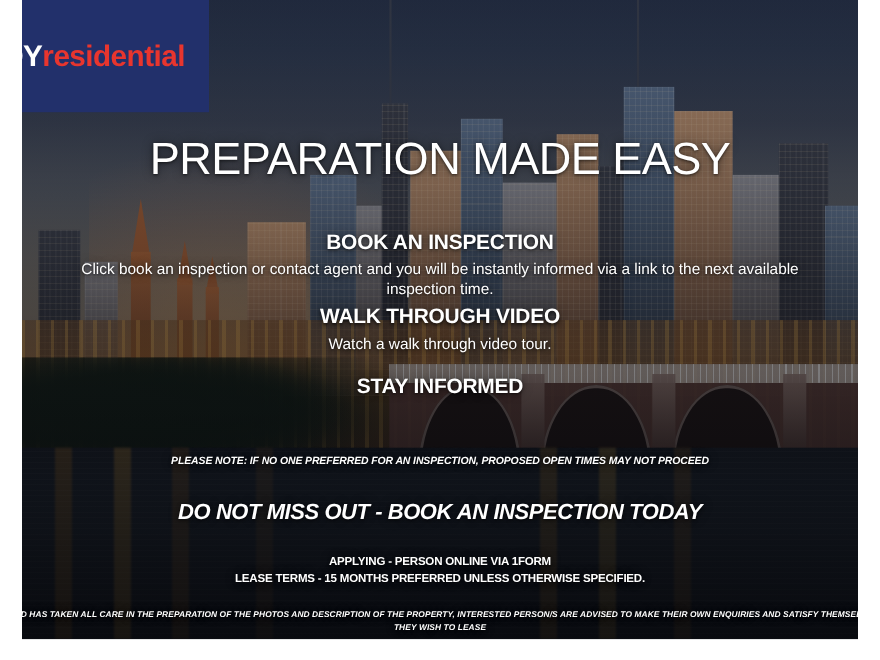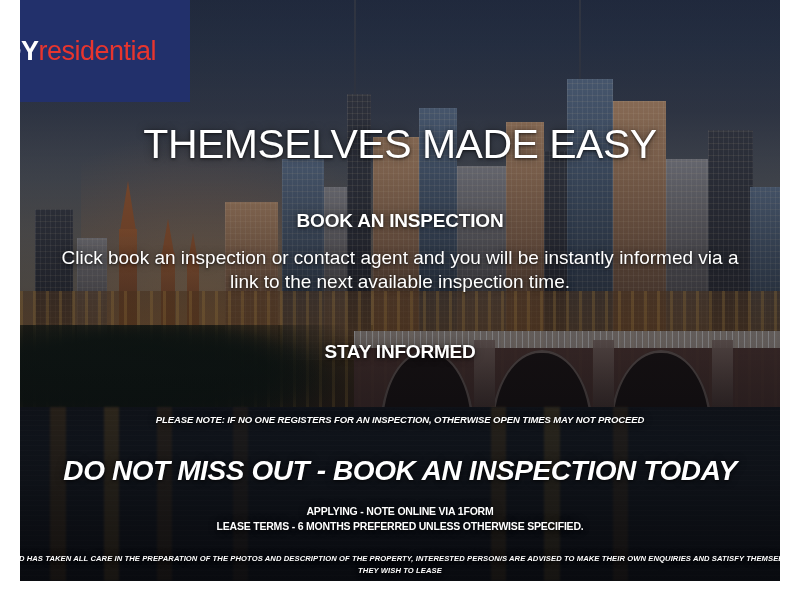--- a/index.html
+++ b/index.html
@@ -177,54 +177,54 @@
     background:#22306b;
     z-index:6;
   }
   #logo-wordmark{
     position:absolute; left:-18px; top:38px;
     white-space:nowrap;
     font-size:27px; font-weight:700; letter-spacing:-.5px;
     line-height:1;
   }
   #logo-brand{ color:#ffffff; }
-  #logo-suffix{ color:#e8352e; font-weight:400; }
+  #logo-suffix{ color:#e8352e; font-weight:700; }
 
   
   #copy{
     position:absolute; inset:0; z-index:5;
     color:#ffffff;
     text-align:center;
     text-shadow: 0 1px 3px rgba(0,0,0,.65), 0 0 10px rgba(0,0,0,.45);
   }
   #headline{
     position:absolute; left:0; right:0; top:124px;
     font-size:41px; font-weight:400; letter-spacing:-.5px;
     line-height:1;
   }
 
   .section{ position:absolute; left:40px; right:40px;text-align:center; }
   .sec-title{
     font-size:19px; font-weight:700; letter-spacing:-.2px; line-height:1.2;
   }
   .sec-body{
-    font-size:19px; font-weight:400; line-height:1.28; margin-top:13px;
+    font-size:14px; font-weight:400; line-height:1.28; margin-top:3px;
   }
 
   #sec-book     { top:210px; }
   #sec-video    { top:278px; }
   #sec-informed { top:341px; }
 
   #please-note{
     position:absolute; left:0; right:0; top:414px;
     font-size:9.5px; font-style:italic; font-weight:600; letter-spacing:-.1px;
   }
   #cta{
     position:absolute; left:0; right:0; top:455px;
-    font-size:28px; font-style:italic; font-weight:700; letter-spacing:-.4px;
+    font-size:20px; font-style:italic; font-weight:700; letter-spacing:-.4px;
   }
   #terms{
     position:absolute; left:0; right:0; top:504px;
     font-size:10.5px; font-weight:700; line-height:1.45; letter-spacing:-.2px;
   }
   #disclaimer{
     position:absolute; left:-22px; right:-22px; top:553px;
     font-size:7.6px; font-style:italic; font-weight:600; line-height:1.6;
     letter-spacing:.1px; white-space:nowrap;
   }
@@ -297,39 +297,43 @@
     <div class="scrim"></div>
 
     <div id="logo-block">
       <div id="logo-wordmark">
         <span id="logo-brand">DY</span><span id="logo-suffix">residential</span>
       </div>
     </div>
 
     <div id="copy">
 
-      <div id="headline">THEMSELVES MADE EASY</div>
+      <div id="headline">PREPARATION MADE EASY</div>
 
       <div class="section" id="sec-book">
         <div class="sec-title">BOOK AN INSPECTION</div>
         <div class="sec-body">Click book an inspection  or contact agent and you will be instantly  informed via a link  to the next available  inspection  time.</div>
       </div>
 
+      <div class="section" id="sec-video">
+        <div class="sec-title">WALK THROUGH VIDEO</div>
+        <div class="sec-body">Watch a walk through  video tour.</div>
+      </div>
 
       <div class="section" id="sec-informed">
         <div class="sec-title">STAY INFORMED</div>
       </div>
 
-      <div id="please-note">PLEASE NOTE:  IF NO ONE REGISTERS FOR AN INSPECTION, OTHERWISE OPEN TIMES MAY NOT PROCEED</div>
+      <div id="please-note">PLEASE NOTE:  IF NO ONE PREFERRED FOR AN INSPECTION, PROPOSED OPEN TIMES MAY NOT PROCEED</div>
 
       <div id="cta">DO NOT MISS OUT -  BOOK AN INSPECTION TODAY</div>
 
       <div id="terms">
-        <div>APPLYING - NOTE  ONLINE VIA 1FORM</div>
-        <div>LEASE TERMS - 6 MONTHS PREFERRED UNLESS OTHERWISE SPECIFIED.</div>
+        <div>APPLYING - PERSON  ONLINE VIA 1FORM</div>
+        <div>LEASE TERMS - 15 MONTHS PREFERRED UNLESS OTHERWISE SPECIFIED.</div>
       </div>
 
       <div id="disclaimer">
         <div class="line1">TY LTD HAS TAKEN ALL CARE IN THE PREPARATION  OF THE PHOTOS AND DESCRIPTION  OF THE PROPERTY,  INTERESTED   PERSON/S  ARE ADVISED  TO MAKE THEIR  OWN ENQUIRIES  AND SATISFY  THEMSELVES   IN ALL RESP</div>
         <div class="line2">THEY WISH  TO LEASE</div>
       </div>
 
     </div>
   </div>
 </div>

